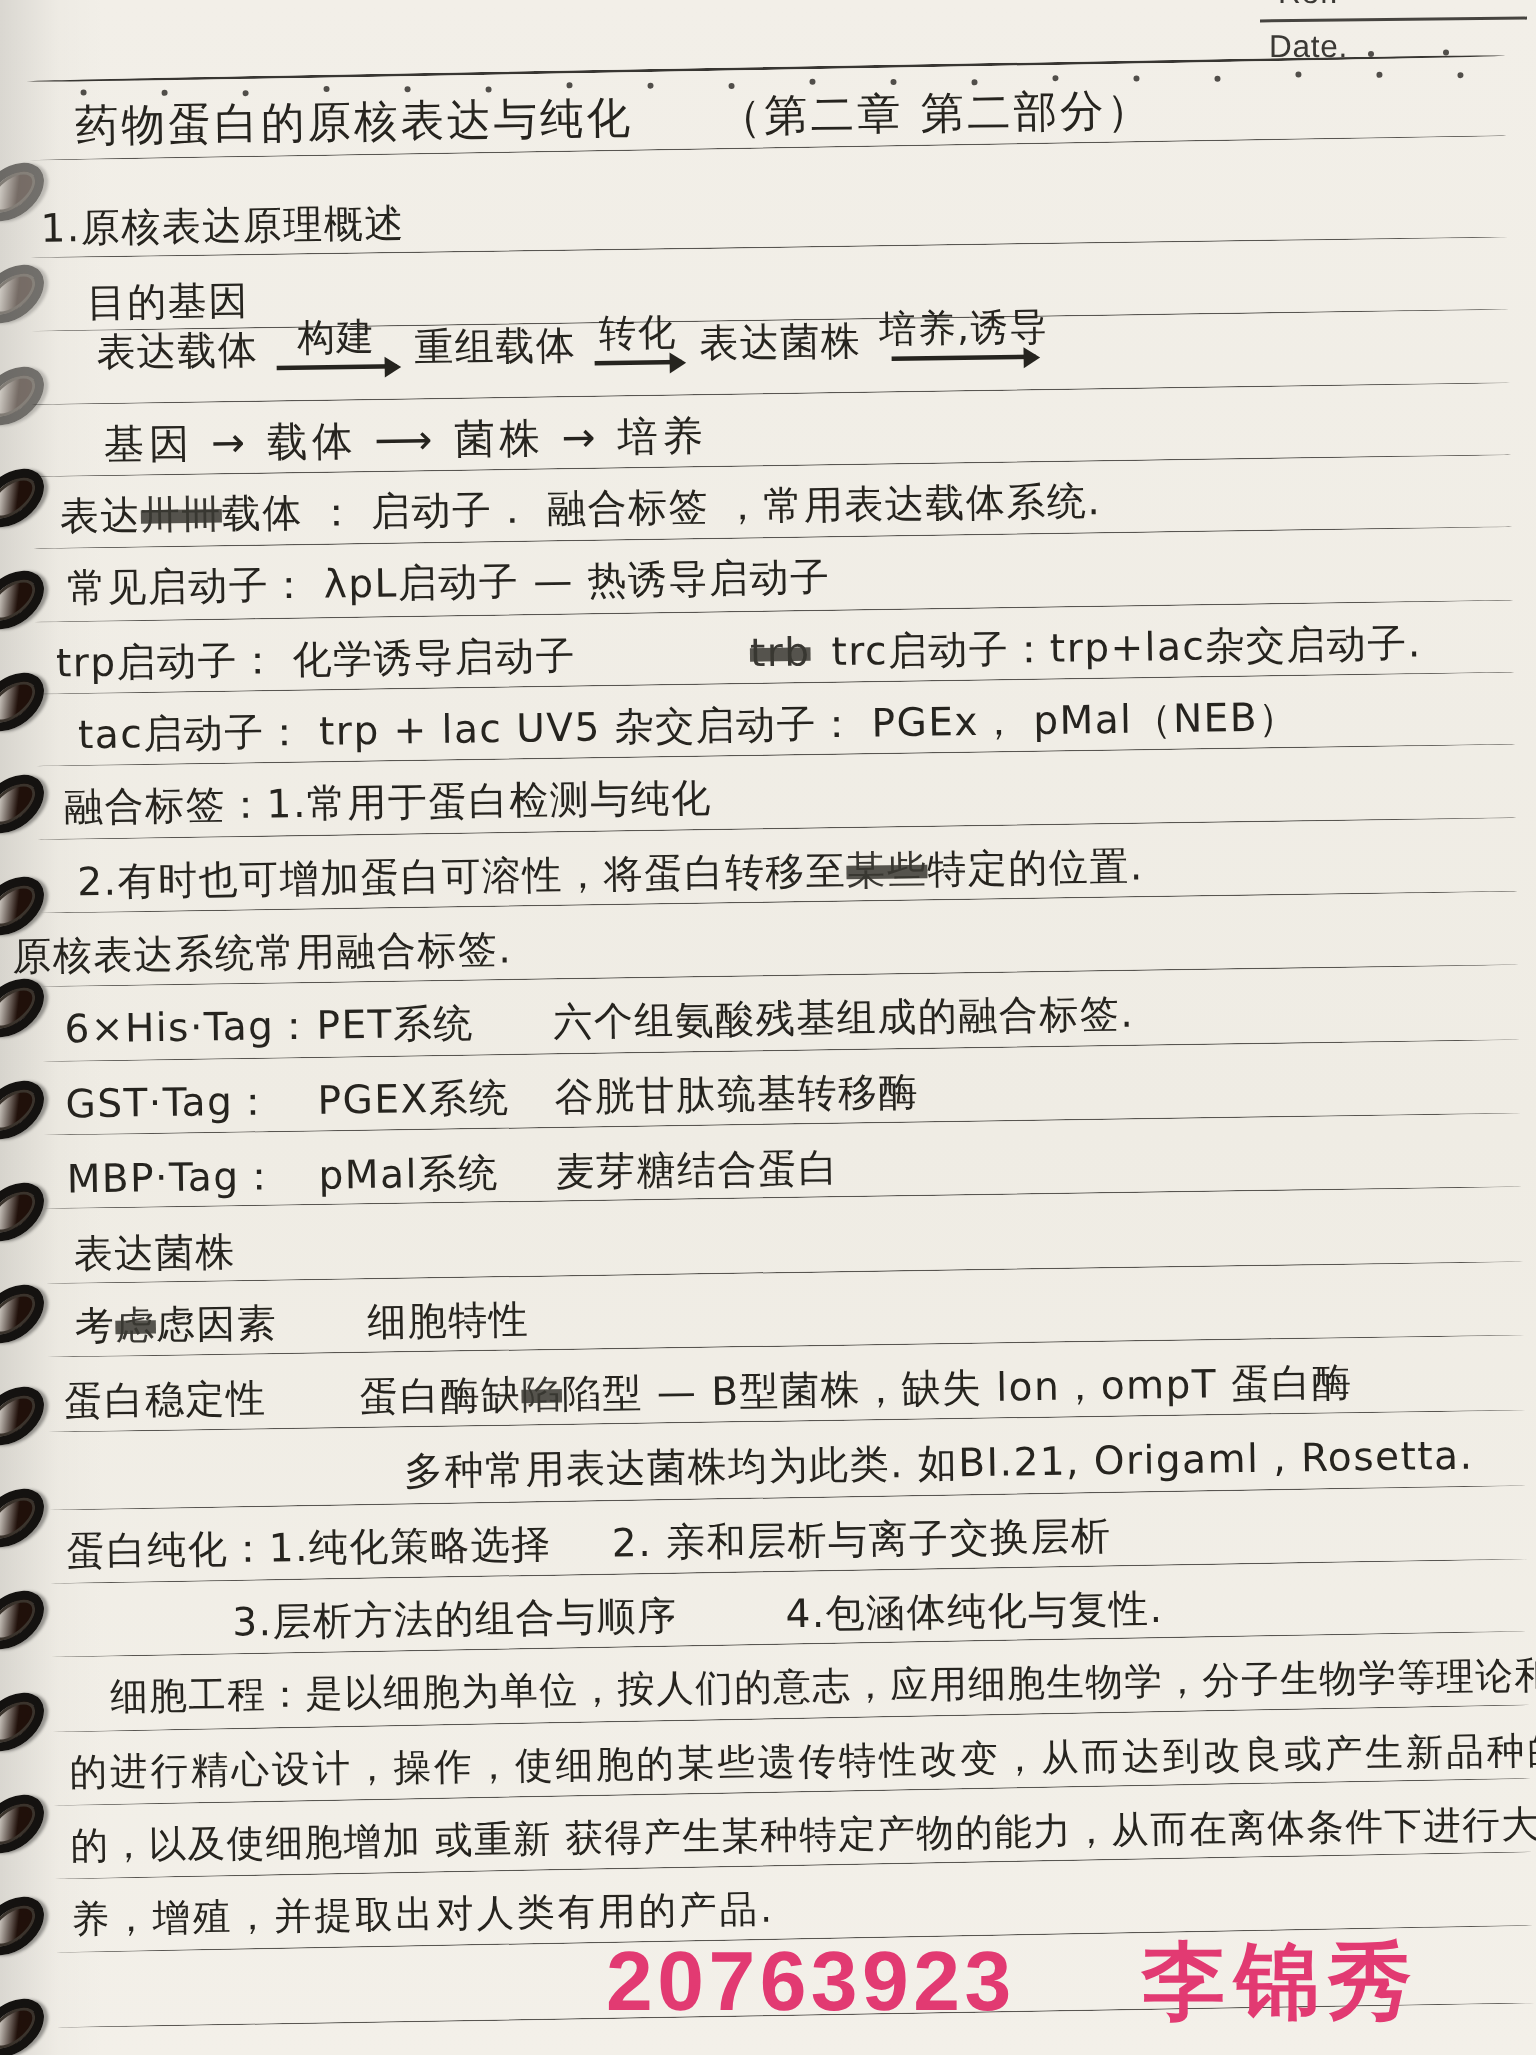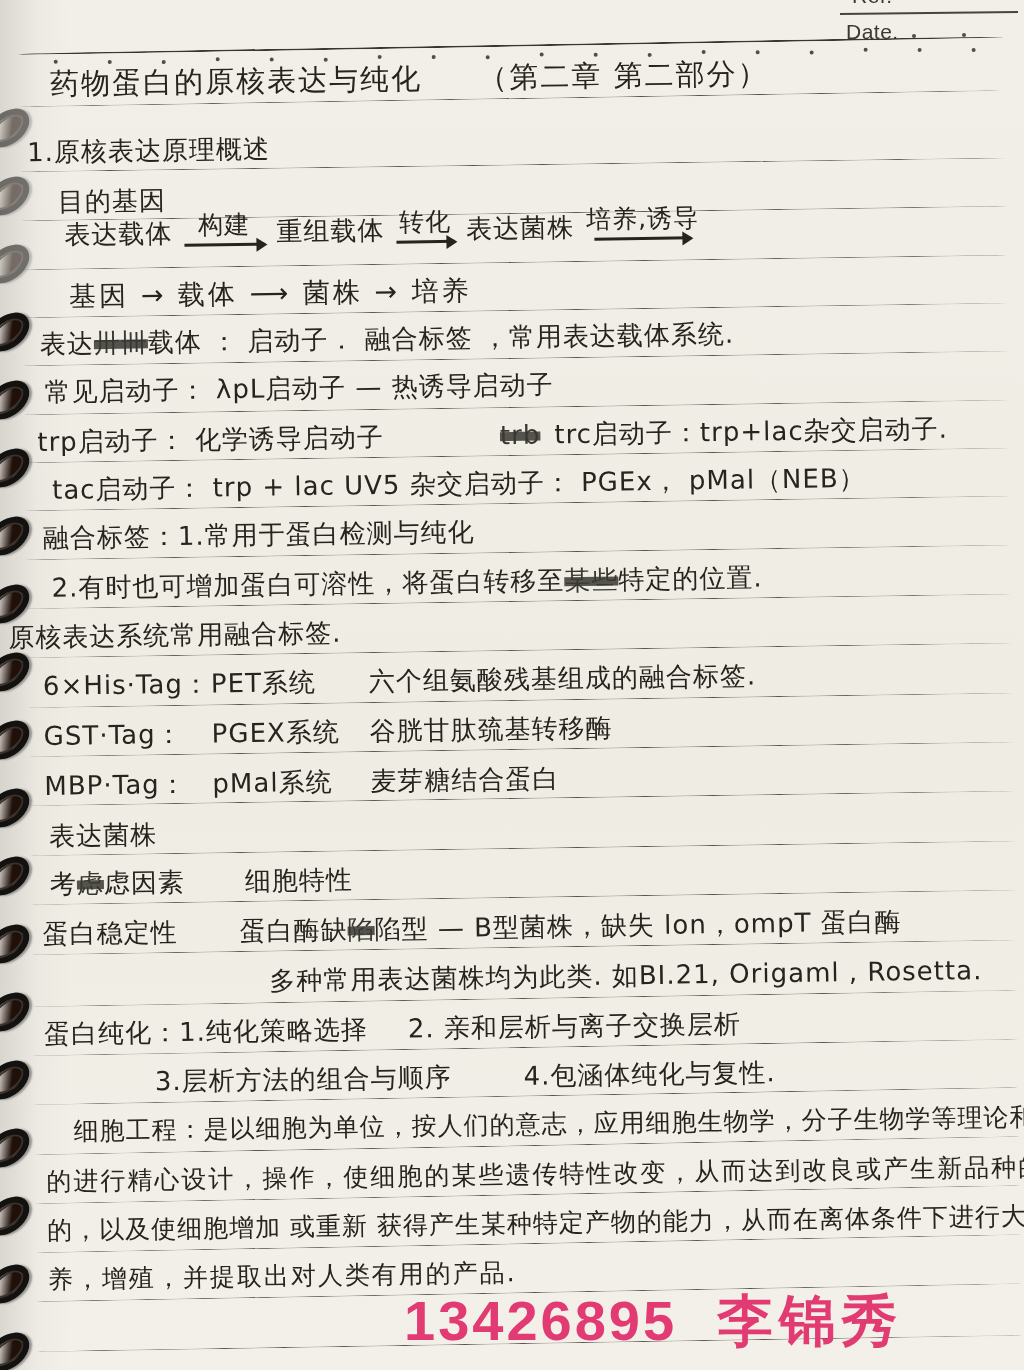--- a/index.html
+++ b/index.html
@@ -78,21 +78,21 @@
   .tagrow{display:flex;}
   .tagrow .c1{width:168px;}
   .tagrow .c2{width:158px;}
   
   .watermark{
     position:absolute;z-index:8;
     font-family:"Liberation Sans", sans-serif;
     font-weight:700;font-size:56px;letter-spacing:3px;
     color:#e23a72;white-space:nowrap;
   }
-  .watermark .name{margin-left:40px;letter-spacing:6px;}
+  .watermark .name{margin-left:84px;letter-spacing:6px;}
   .content{position:absolute;inset:0;transform:rotate(-.85deg);transform-origin:50% 45%;}
 </style>
 </head>
 <body>
 
 <div class="page">
 
   <div id="spine">
       <div class="coil" style="top: 112px; opacity: 0.55;"></div>
       <div class="coil" style="top: 180px; opacity: 0.55;"></div>
@@ -258,16 +258,16 @@
     </div>
 
     <div class="hand" style="top:1108px;left:66px;font-size:25px;">细胞工程：是以细胞为单位，按人们的意志，应用细胞生物学，分子生物学等理论和技术，有目</div>
     <div class="hand" style="top:1158px;left:38px;font-size:25px;letter-spacing:2px;">的进行精心设计，操作，使细胞的某些遗传特性改变，从而达到改良或产生新品种的目</div>
     <div class="hand" style="top:1207px;left:38px;font-size:25px;">的，以及使细胞增加 或重新 获得产生某种特定产物的能力，从而在离体条件下进行大量培</div>
     <div class="hand" style="top:1256px;left:38px;font-size:25px;letter-spacing:2px;">养，增殖，并提取出对人类有用的产品.</div>
 
   </div>
 
   <div class="watermark" style="top:1284px;left:404px;">
-    <span>13426895</span><span class="name">李锦秀</span>
+    <span>20763923</span><span class="name">李锦秀</span>
   </div>
 
 </div>
 
 </body></html>

